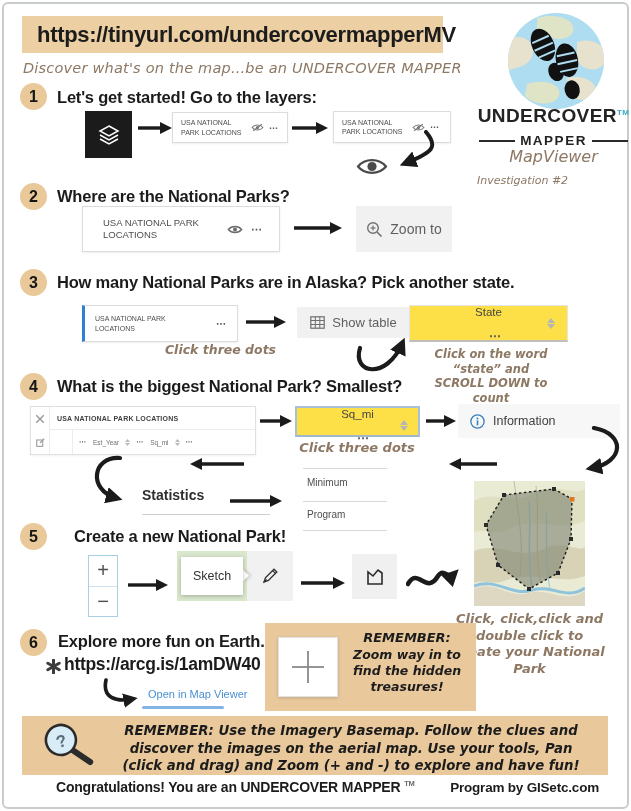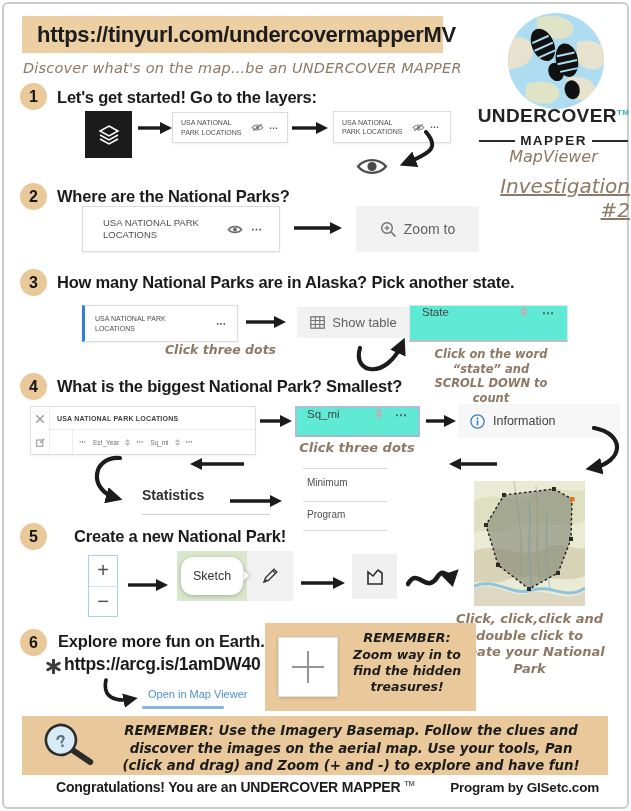--- a/index.html
+++ b/index.html
@@ -12,53 +12,53 @@
            line-height:37px;padding-left:15px;box-sizing:border-box;}
   .hw{font-family:"DejaVu Sans",sans-serif;font-style:italic;color:#8d7864;}
   .hwk{font-family:"DejaVu Sans",sans-serif;font-style:italic;color:#1c1c1c;font-weight:bold;}
   .tagline{font-size:14.5px;letter-spacing:0.2px;}
   .brand{font-size:19px;font-weight:800;letter-spacing:0.4px;text-align:center;color:#232323;}
   .brand sup{font-size:8px;color:#3ba7c4;font-weight:bold;}
   .mapper-row{display:flex;align-items:center;gap:5px;}
   .mapper-row .rule{flex:1;height:2px;background:#2b2b2b;}
   .mapper-row .t{font-size:13.5px;font-weight:700;letter-spacing:1.5px;color:#232323;}
   .product{font-size:16px;text-align:center;}
-  .edition{font-size:20px;text-align:right;text-decoration:underline;}
+  .edition{font-size:11px;text-align:left;}
   
   .stepnum{width:27px;height:27px;border-radius:50%;background:#e9c89a;display:flex;
            align-items:center;justify-content:center;font-weight:bold;font-size:16px;color:#161616;}
   .steptitle{font-size:16.5px;font-weight:600;letter-spacing:-0.2px;color:#1b1b1b;}
   
   .lpanel{background:#fff;border:1px solid #dcdcdc;box-shadow:0 1px 2px rgba(0,0,0,.07);
           display:flex;align-items:center;box-sizing:border-box;}
   .lpanel .lbl{color:#4d4d4d;line-height:1.3;}
   .dots{color:#555;font-weight:bold;letter-spacing:1px;}
   .graybtn{background:#f1f1f1;display:flex;align-items:center;justify-content:center;
            gap:7px;color:#5f5f5f;box-sizing:border-box;}
-  .colhead{background:#5eead4;border:1px solid #e4e4e4;border-bottom:2px solid #bfbfbf;
-           display:flex;align-items:flex-start;box-sizing:border-box;color:#454545;}
+  .colhead{background:#fde047;border:1px solid #e4e4e4;border-bottom:2px solid #bfbfbf;
+           display:flex;align-items:center;box-sizing:border-box;color:#454545;flex-direction:column;}
   .sorticon{display:inline-flex;flex-direction:column;gap:1px;align-items:center;}
   .tablepanel{background:#fff;border:1px solid #e0e0e0;box-shadow:0 1px 2px rgba(0,0,0,.06);
               display:flex;box-sizing:border-box;}
   .tgutter{width:18px;border-right:1px solid #ececec;display:flex;flex-direction:column;
            align-items:center;justify-content:space-around;color:#9a9a9a;}
   .tmain{flex:1;display:flex;flex-direction:column;}
   .thead{height:22px;border-bottom:1px solid #ececec;display:flex;align-items:center;
          padding-left:7px;font-size:7px;font-weight:bold;color:#3f3f3f;letter-spacing:0.2px;}
   .tcols{flex:1;display:flex;align-items:center;font-size:6.5px;color:#707070;gap:6px;padding-left:4px;}
   .tcols .cell-blank{width:18px;height:100%;border-right:1px solid #ececec;}
   .minmax-line{height:1px;background:#d9d9d9;}
   .minmax-lbl{font-size:10px;color:#4f4f4f;}
   .statsl{font-size:14px;font-weight:bold;color:#2e2e2e;}
   .zoomctl{background:#fff;border:1px solid #a9cfe4;box-sizing:border-box;display:flex;
            flex-direction:column;}
   .zoomctl div{flex:1;display:flex;align-items:center;justify-content:center;
                font-size:20px;color:#4f4f4f;font-weight:300;}
   .zoomctl .zc-top{border-bottom:1px solid #cfe2ee;}
-  .tooltip{background:#fff;border-radius:12px;box-shadow:0 1px 4px rgba(0,0,0,.25);
+  .tooltip{background:#fff;border-radius:0;box-shadow:0 1px 4px rgba(0,0,0,.25);
            display:flex;align-items:center;justify-content:center;font-size:12.5px;color:#333;}
   .beak{width:9px;height:9px;background:#fff;transform:rotate(45deg);box-shadow:2px -2px 3px rgba(0,0,0,.12);}
   .note{line-height:1.28;text-align:center;}
   .rembox{background:#e9c99c;}
   .plusbtn{background:#fff;border:1px solid #e2e2e2;box-shadow:0 1px 3px rgba(0,0,0,.18);
            display:flex;align-items:center;justify-content:center;}
   .banner{background:#e9c99c;}
   .bannertext{font-size:13.3px;line-height:1.32;text-align:center;}
   .footer-b{font-weight:bold;font-size:14px;letter-spacing:-0.2px;}
   .bluelink{color:#4a90d2;font-size:11px;}
@@ -176,21 +176,21 @@
       <circle cx="12" cy="8" r="3" fill="#6b6b6b"></circle>
     </svg>
     <span class="dots" style="font-size:11px;margin-left:8px;">⋯</span>
   </div>
 
   <svg class="abs" style="left:294px;top:221px;" width="48" height="14">
     <line x1="0" y1="7" x2="38" y2="7" stroke="#1b1b1b" stroke-width="3.4"></line>
       <polygon points="36,1 48,7 36,13" fill="#1b1b1b"></polygon>
   </svg>
 
-  <div class="graybtn abs" style="left:356px;top:206px;width:123px;height:46px;font-size:14px;">
+  <div class="graybtn abs" style="left:356px;top:206px;width:96px;height:46px;font-size:14px;">
     <svg width="17" height="17" viewBox="0 0 17 17">
       <circle cx="7" cy="7" r="5.3" fill="none" stroke="#6f6f6f" stroke-width="1.4"></circle>
       <line x1="4.5" y1="7" x2="9.5" y2="7" stroke="#6f6f6f" stroke-width="1.2"></line>
       <line x1="7" y1="4.5" x2="7" y2="9.5" stroke="#6f6f6f" stroke-width="1.2"></line>
       <line x1="11" y1="11" x2="15.5" y2="15.5" stroke="#6f6f6f" stroke-width="1.6"></line>
     </svg>
     <span>Zoom to</span>
   </div>
 
   <div class="abs stepnum" style="left:20px;top:269px;">3</div>

